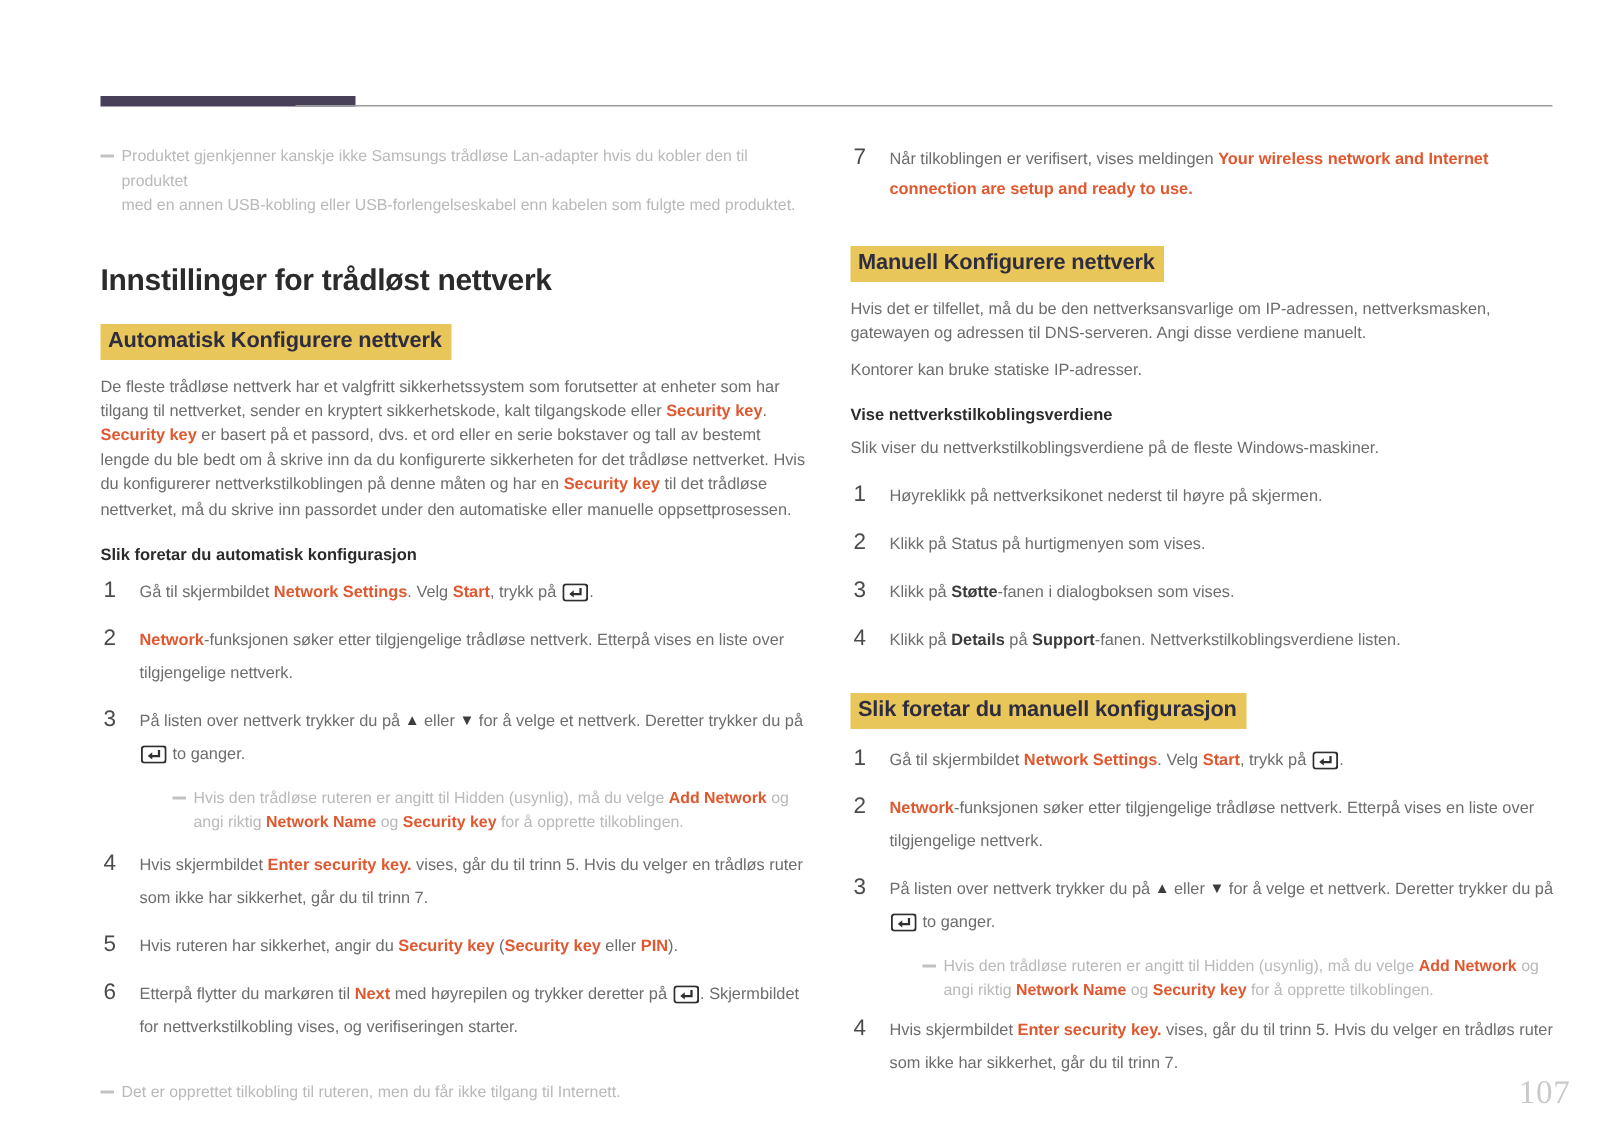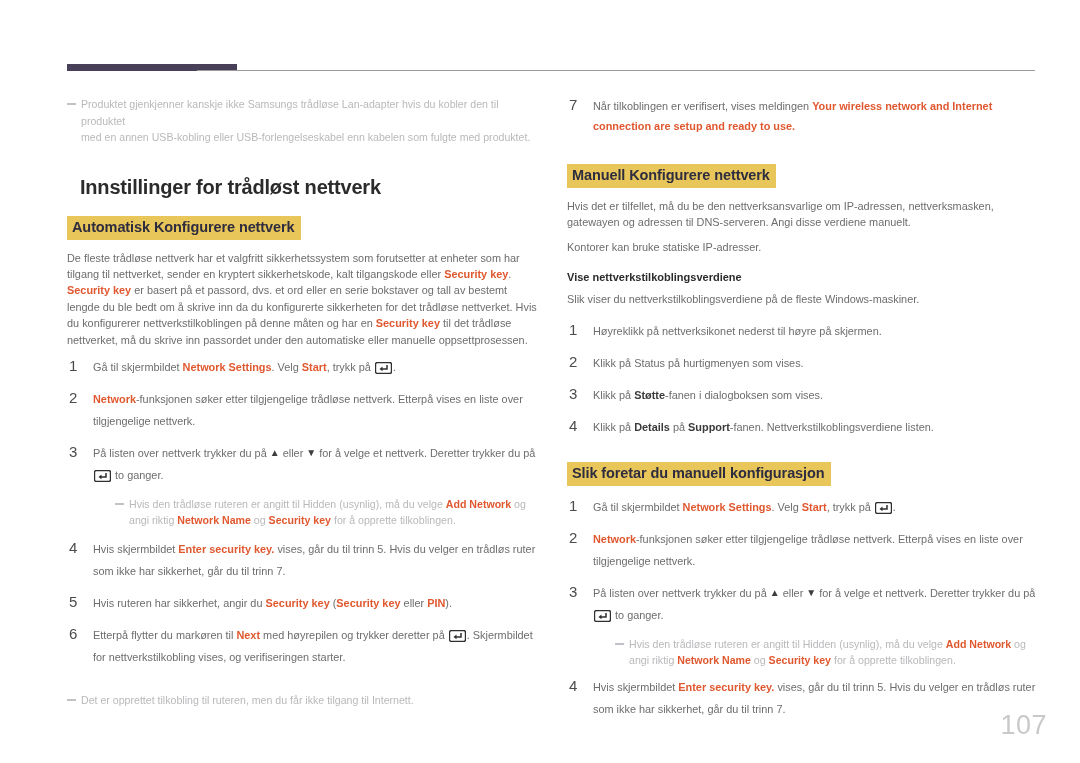--- a/index.html
+++ b/index.html
@@ -69,21 +69,21 @@
     color: #e0582f;
     font-weight: bold;
   }
 
   
   h1.title {
     font-size: 20px;
     line-height: 26px;
     font-weight: bold;
     color: #2b2b2b;
-    margin: 28px 0 16px 13px;
+    margin: 28px 0 16px 0;
     letter-spacing: -0.2px;
   }
   .hl-heading {
     display: inline-block;
     background: #e9c659;
     color: #2e2c3f;
     font-size: 14.5px;
     font-weight: bold;
     line-height: 19px;
     padding: 2px 6px 3px 5px;
@@ -144,24 +144,24 @@
     margin: 0 1px;
   }
   .enterkey svg { display: block; }
 
   .tri { font-size: 10px; color: #3d3d3d; vertical-align: 1px; }
 
   
   .pagenum {
     position: absolute;
     right: 44px; bottom: 22px;
-    font-size: 27px;
+    font-size: 22px;
     color: #c9c9cc;
     letter-spacing: 0.5px;
-    font-family: Liberation Sans, sans-serif;
+    font-family: Liberation Serif, serif;
   }
   .gap-md { height: 14px; }
   .gap-lg { height: 22px; }
 </style>
 </head>
 <body>
 
 <div class="page">
 
   <div class="header-rules">
@@ -177,20 +177,21 @@
       <br>
       <span>med en annen USB-kobling eller USB-forlengelseskabel enn kabelen som fulgte med produktet.</span>
     </div>
 
     <h1 class="title">Innstillinger for trådløst nettverk</h1>
 
     <div class="hl-heading">Automatisk Konfigurere nettverk</div>
 
     <p class="body"><span>De fleste trådløse nettverk har et valgfritt sikkerhetssystem som forutsetter at enheter som har tilgang til nettverket, sender en kryptert sikkerhetskode, kalt tilgangskode eller </span><b>Security key</b><span>. </span><b>Security key</b><span> er basert på et passord, dvs. et ord eller en serie bokstaver og tall av bestemt lengde du ble bedt om å skrive inn da du konfigurerte sikkerheten for det trådløse nettverket. Hvis du konfigurerer nettverkstilkoblingen på denne måten og har en </span><b>Security key</b><span> til det trådløse nettverket, må du skrive inn passordet under den automatiske eller manuelle oppsettprosessen.</span></p>
 
+    <h3 class="sub">Slik foretar du automatisk konfigurasjon</h3>
 
     <div class="step">
       <span class="num">1</span><span>Gå til skjermbildet </span><b>Network Settings</b><span>. Velg </span><b>Start</b><span>, trykk på </span><span class="enterkey"><svg width="17" height="12" viewBox="0 0 17 12">
             <rect x="0.5" y="0.5" width="16" height="11" rx="2" ry="2" fill="#ffffff" stroke="#2f2f2f" stroke-width="1.4"></rect>
             <path d="M12 3 L12 7 L6 7" fill="none" stroke="#2f2f2f" stroke-width="1.5"></path>
             <path d="M7.5 4.5 L4.5 7 L7.5 9.3 Z" fill="#2f2f2f"></path>
           </svg></span><span>.</span>
     </div>
 
     <div class="step">

